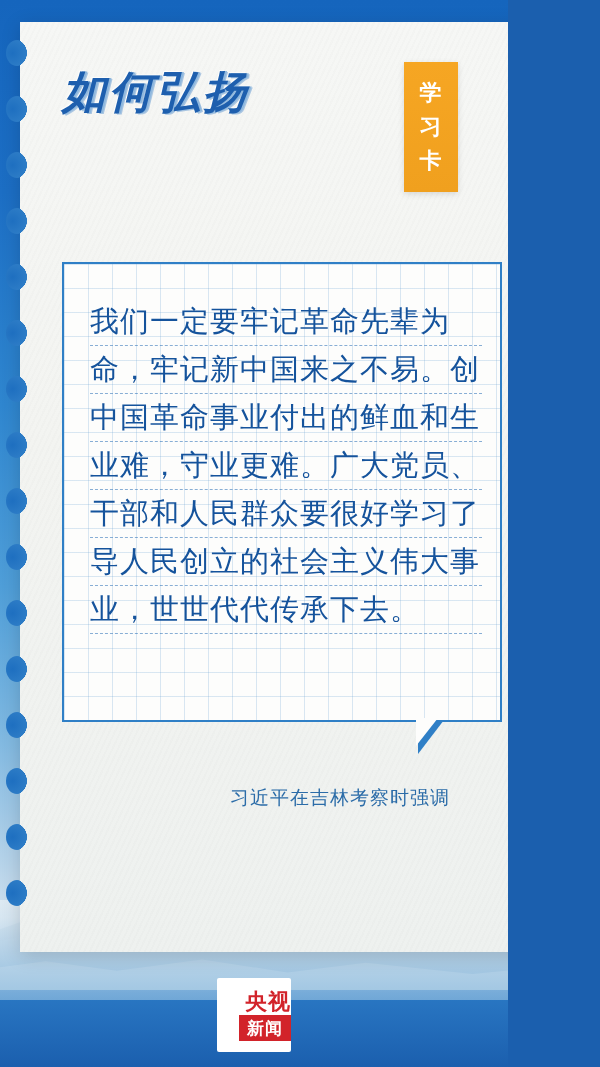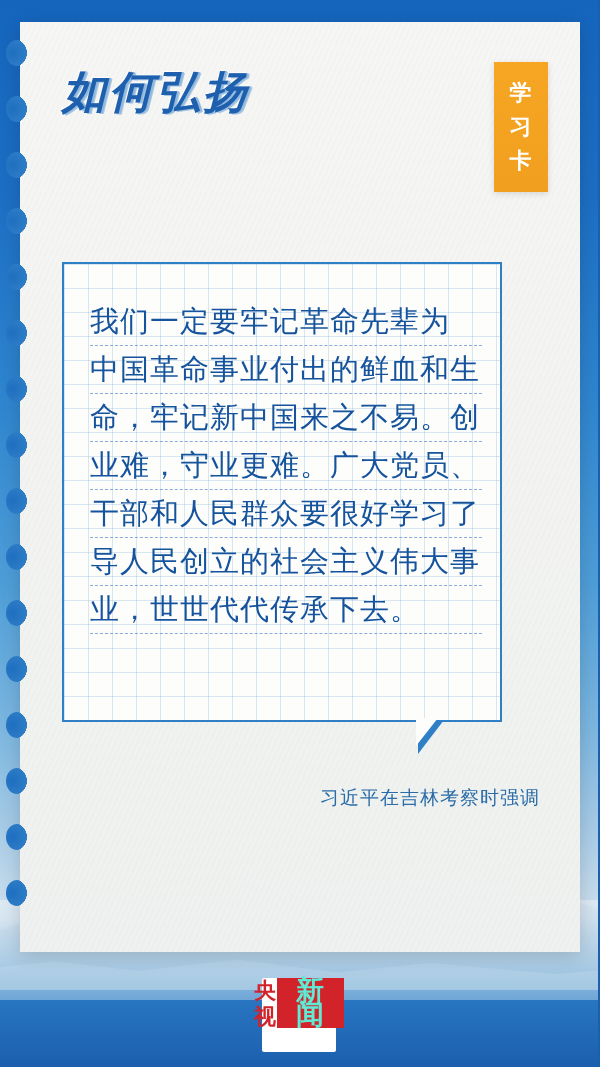--- a/index.html
+++ b/index.html
@@ -2,21 +2,21 @@
 <html><head>
 <meta charset="utf-8">
 <style>
   html, body {
     margin: 0;
     padding: 0;
     background: #1b5fae;
   }
   .poster {
     position: relative;
-    width: 598px;
+    width: 508px;
     height: 1067px;
     overflow: hidden;
     font-family: "Liberation Sans", sans-serif;
     background: linear-gradient(180deg,
        #1565bd 0%,
        #1c6ec4 18%,
        #2f86cf 38%,
        #4f9ed8 55%,
        #7bb6e0 68%,
        #a8cce7 78%,
@@ -212,42 +212,42 @@
   
   .logo {
     position: absolute;
     left: 50%;
     transform: translateX(-50%);
     top: 978px;
     width: 74px;
     height: 74px;
     background: #ffffff;
     display: flex;
-    flex-direction: row;
-    align-items: flex-start;
+    flex-direction: column;
+    align-items: flex-end;
     justify-content: center;
     border-radius: 2px;
   }
   .logo .l1 {
     color: #d2232a;
     font-weight: bold;
     font-size: 22px;
     font-family: "DejaVu Sans", "Liberation Sans", sans-serif;
     letter-spacing: 1px;
     line-height: 26px;
   }
   .logo .l2 {
     background: #d2232a;
-    color: #5eead4;
+    color: #ffffff;
     font-weight: bold;
-    font-size: 28px;
+    font-size: 17px;
     font-family: "DejaVu Sans", "Liberation Sans", sans-serif;
     letter-spacing: 1px;
     line-height: 24px;
-    padding: 1px 19px;
+    padding: 1px 8px;
   }
 </style>
 </head>
 <body>
 
 <div class="poster">
 
   <div class="mountains">
     <div class="mtn"></div>
     <div class="mtn m2"></div>
@@ -282,22 +282,22 @@
   <div class="badge">
     <span>学</span>
     <span>习</span>
     <span>卡</span>
   </div>
 
   <div class="quote-card">
     <div class="grid"></div>
     <div class="quote-text">
       <span class="ruled">我们一定要牢记革命先辈为</span>
+      <span class="ruled">命，牢记新中国来之不易。创</span>
       <span class="ruled">中国革命事业付出的鲜血和生</span>
-      <span class="ruled">命，牢记新中国来之不易。创</span>
       <span class="ruled">业难，守业更难。广大党员、</span>
       <span class="ruled">干部和人民群众要很好学习了</span>
       <span class="ruled">导人民创立的社会主义伟大事</span>
       <span class="ruled">业，世世代代传承下去。</span>
     </div>
   </div>
   <div class="tail"></div>
   <div class="tail-inner"></div>
 
   <div class="attrib">

